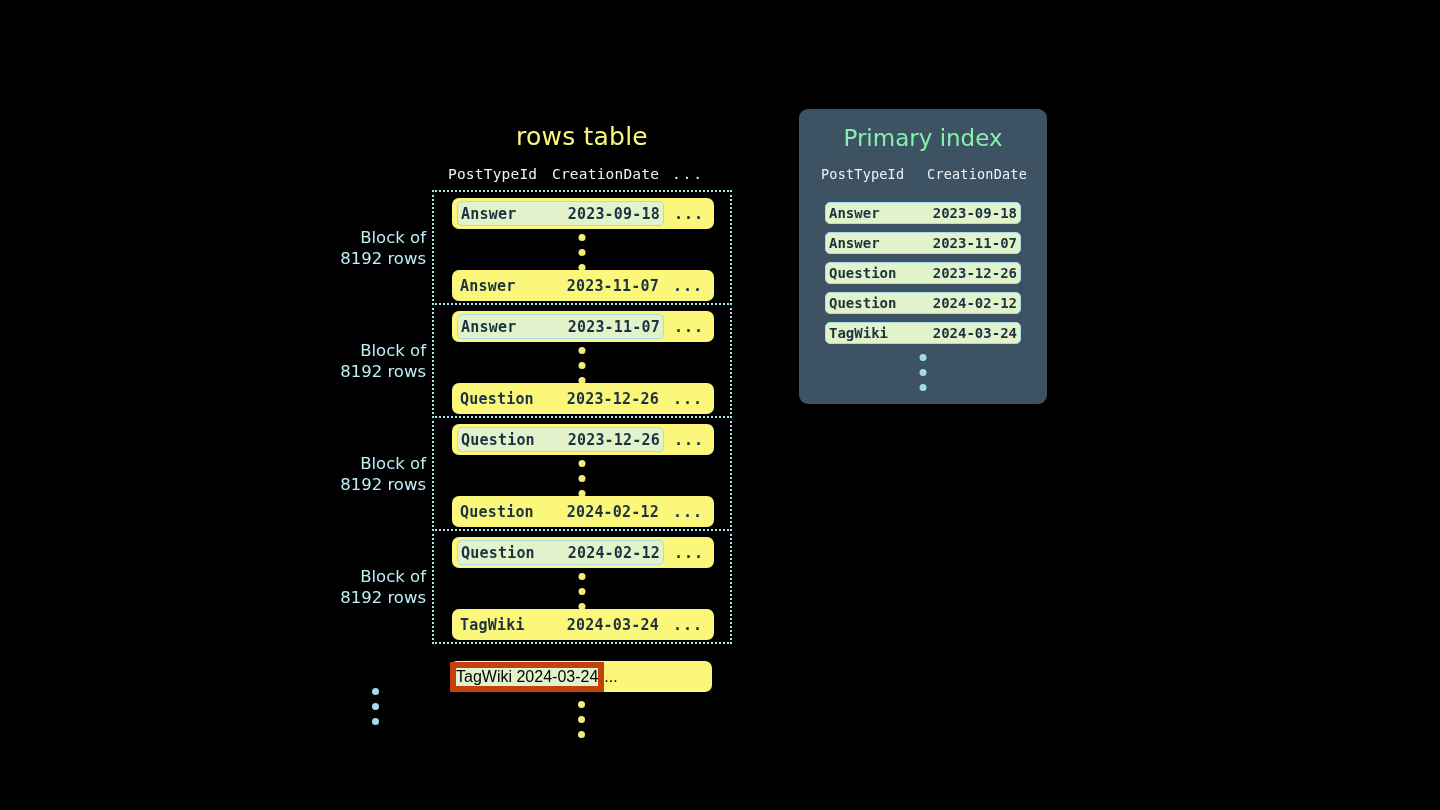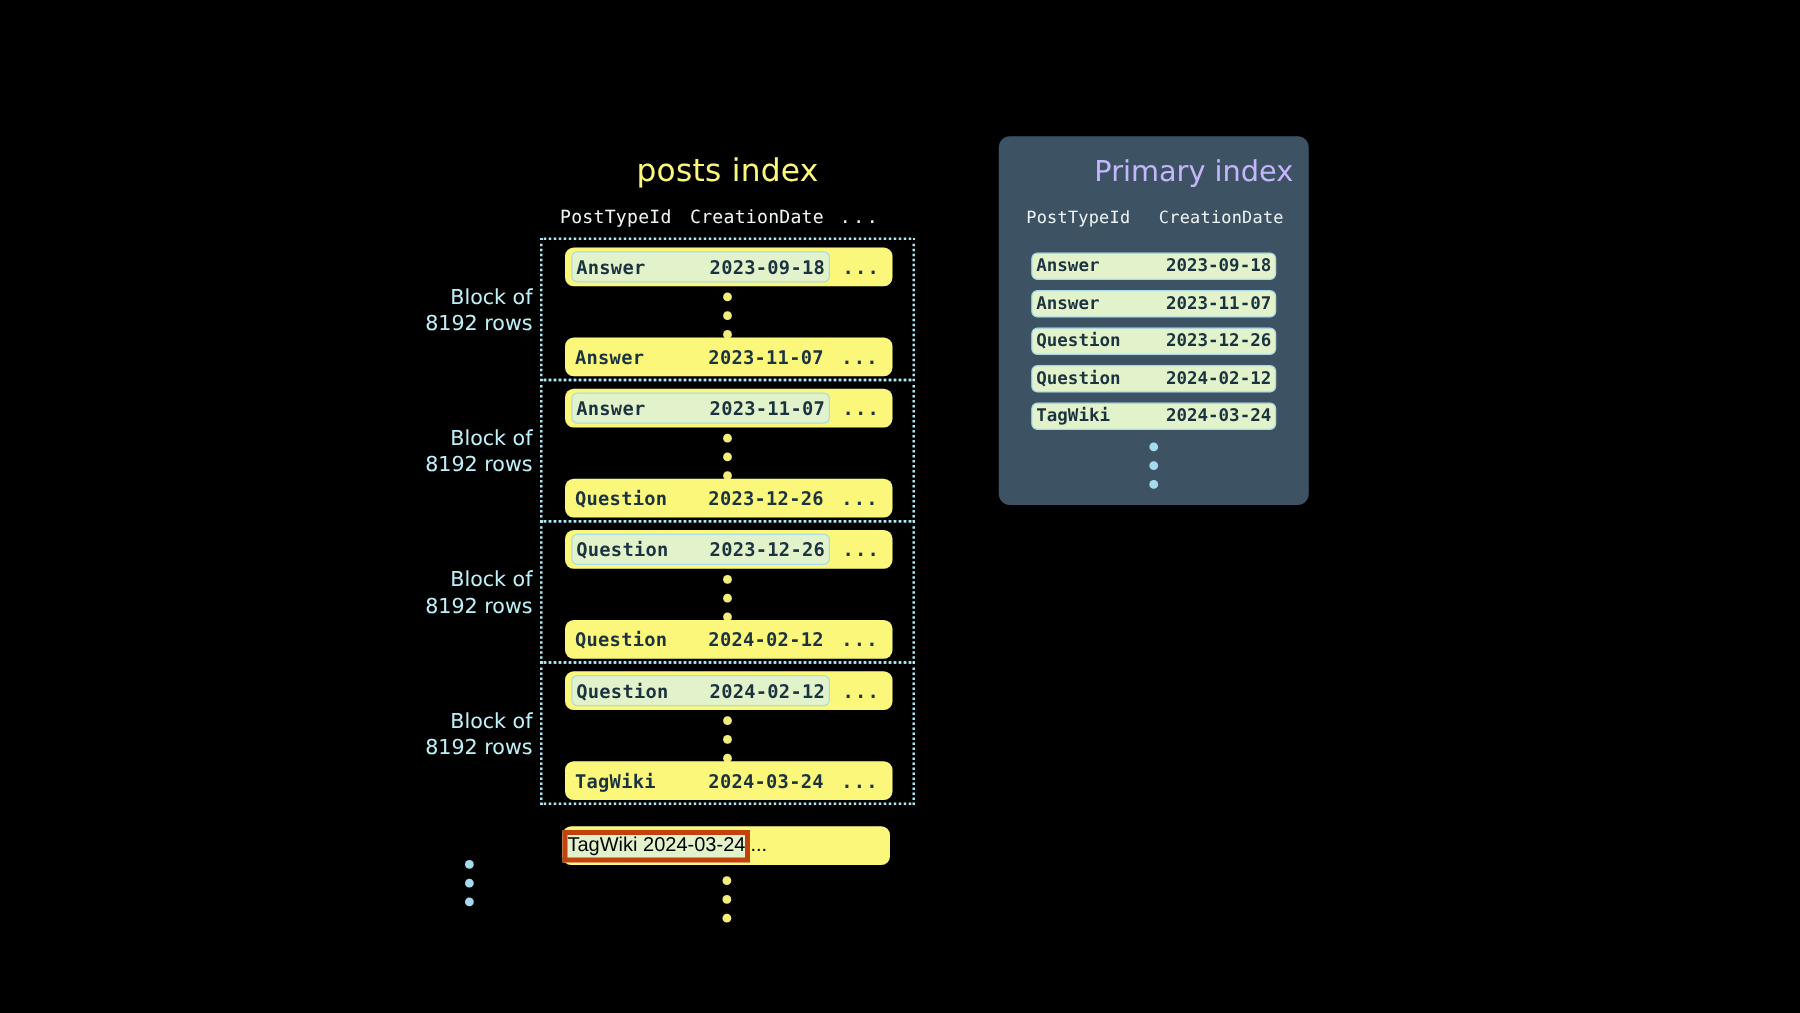--- a/index.html
+++ b/index.html
@@ -210,25 +210,24 @@
     background: #3d5363;
     border-radius: 9px;
     box-sizing: border-box;
   }
   .index-title {
     position: absolute;
     left: 0;
     top: 16px;
     width: 100%;
     text-align: center;
-    color: #c4b5fd;
+    color: #86efac;
     font-size: 23px;
     font-family: "DejaVu Sans", sans-serif;
     white-space: nowrap;
-    padding-left: 32px;
   }
   .index-header {
     position: absolute;
     left: 22px;
     top: 57px;
     width: 206px;
     display: flex;
     font-family: "DejaVu Sans Mono", monospace;
     font-size: 13.5px;
     color: #eef4f6;
@@ -285,21 +284,21 @@
     height: 7px;
     border-radius: 50%;
     background: #a6dbef;
   }
 </style>
 </head>
 <body>
 
 <div class="stage">
 
-  <div class="posts-title">posts index</div>
+  <div class="posts-title">rows table</div>
 
   <div class="posts-header">
     <span class="h-type">PostTypeId</span>
     <span class="h-date">CreationDate</span>
     <span class="h-dots">...</span>
   </div>
 
   <div class="blocks-wrap">
 
     <div class="block">
@@ -402,21 +401,21 @@
           <span class="c-type">TagWiki</span>
           <span class="c-date">2024-03-24</span>
         </div>
         <span class="c-dots">...</span>
       </div>
     </div>
 
   </div>
 
   <div class="tail-row">
-    <div class="cells" style="background:#e2f3cb;border:4px solid #c2410c;">
+    <div class="cells" style="background:#e2f3cb;border:6px solid #c2410c;">
       <span class="c-type">TagWiki</span>
       <span class="c-date">2024-03-24</span>
     </div>
     <span class="c-dots">...</span>
   </div>
 
   <div class="tail-dots">
       <i></i>
       <i></i>
       <i></i>

